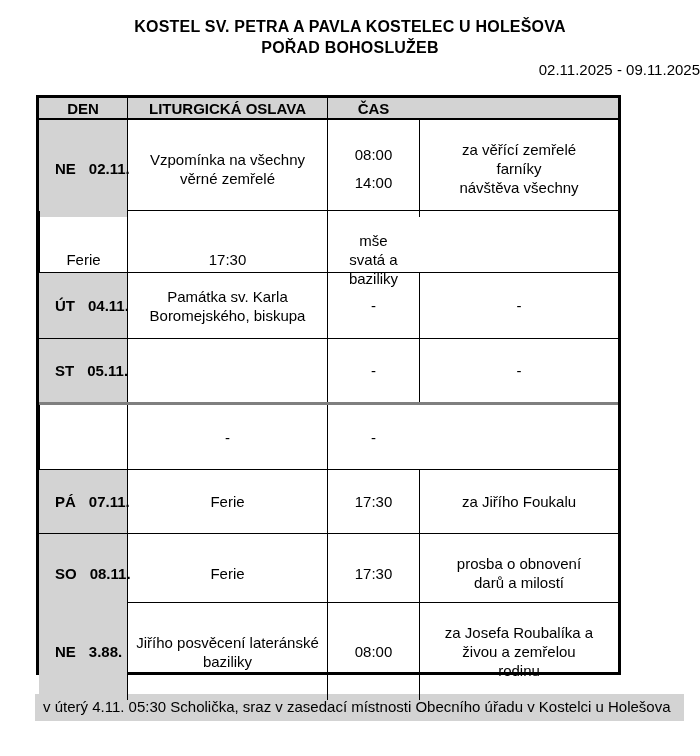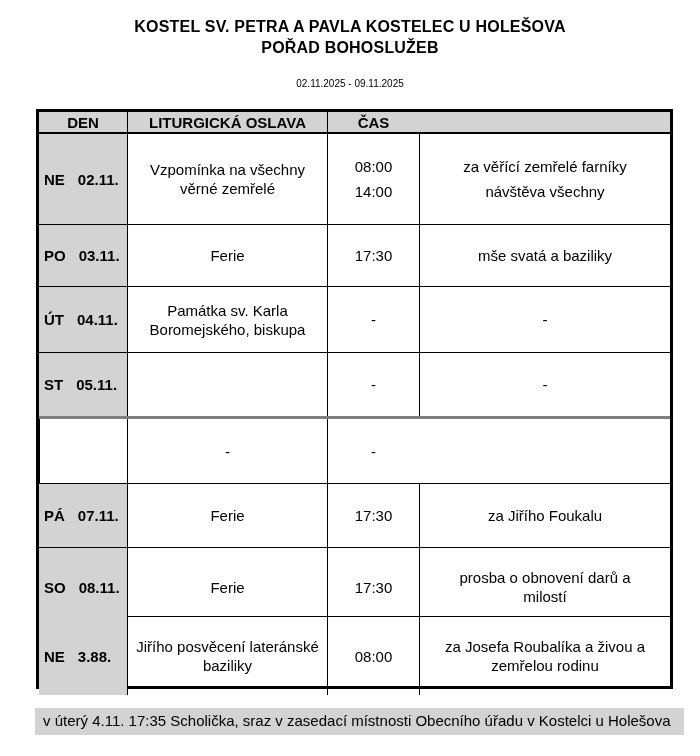--- a/index.html
+++ b/index.html
@@ -9,25 +9,25 @@
     font-family: "Liberation Sans", sans-serif;
     color: #000000;
     overflow: hidden;
   }
   .title-block {
     margin-top: 16px;
     text-align: center;
     line-height: 21px;
   }
   .title-line { font-size: 16px; font-weight: bold; letter-spacing: .2px; }
-  .date-line  { font-size: 10px; font-weight: normal; margin-top: 15px; }
+  .date-line  { font-size: 15px; font-weight: normal; margin-top: 1px; text-align: right; }
 
   .schedule-table {
     margin: 15px 0 12px 36px;
-    width: 637px;
+    width: 585px;
     border: 3px solid #000000;
     background: #ffffff;
   }
   .thead, .trow {
     display: grid;
     grid-template-columns: 88px 200px 92px 1fr;
   }
   .thead {
     height: 22px;
     background: #d3d3d3;
@@ -60,21 +60,21 @@
     text-align: center;
     font-size: 15px;
     line-height: 19px;
     padding: 2px 4px;
   }
   .day-cell {
     border-left: none;
     background: #d3d3d3;
     font-weight: bold;
     justify-content: flex-start;
-    padding-left: 5px;
+    padding-left: 16px;
     gap: 13px;
     text-align: left;
   }
   .stack {
     flex-direction: column;
     justify-content: space-around;
     padding: 20px;
   }
   .sub {
     display: flex; align-items: center; justify-content: center;
@@ -116,24 +116,20 @@
         <div class="cell stack">
           <div class="sub">08:00</div>
           <div class="sub">14:00</div>
         </div>
         <div class="cell stack">
           <div class="sub">za věřící zemřelé farníky</div>
           <div class="sub">návštěva všechny</div>
         </div>
       </div>
       <div class="trow r1">
-        <div class="cell day-cell">
-          <span class="day-abbr">PO</span>
-          <span class="day-date">03.11.</span>
-        </div>
         <div class="cell">Ferie</div>
         <div class="cell stack">
           <div class="sub">17:30</div>
         </div>
         <div class="cell stack">
           <div class="sub">mše svatá a baziliky</div>
         </div>
       </div>
       <div class="trow r2">
         <div class="cell day-cell">
@@ -205,13 +201,13 @@
         <div class="cell stack">
           <div class="sub">08:00</div>
         </div>
         <div class="cell stack">
           <div class="sub">za Josefa Roubalíka a živou a zemřelou rodinu</div>
         </div>
       </div>
     </div>
 </div>
 
-<div class="footer-note">v úterý 4.11. 17:35 Scholička, sraz v zasedací místnosti Obecního úřadu v Kostelci u Holešova</div>
+<div class="footer-note">v úterý 4.11. 05:30 Scholička, sraz v zasedací místnosti Obecního úřadu v Kostelci u Holešova</div>
 
 </body></html>

